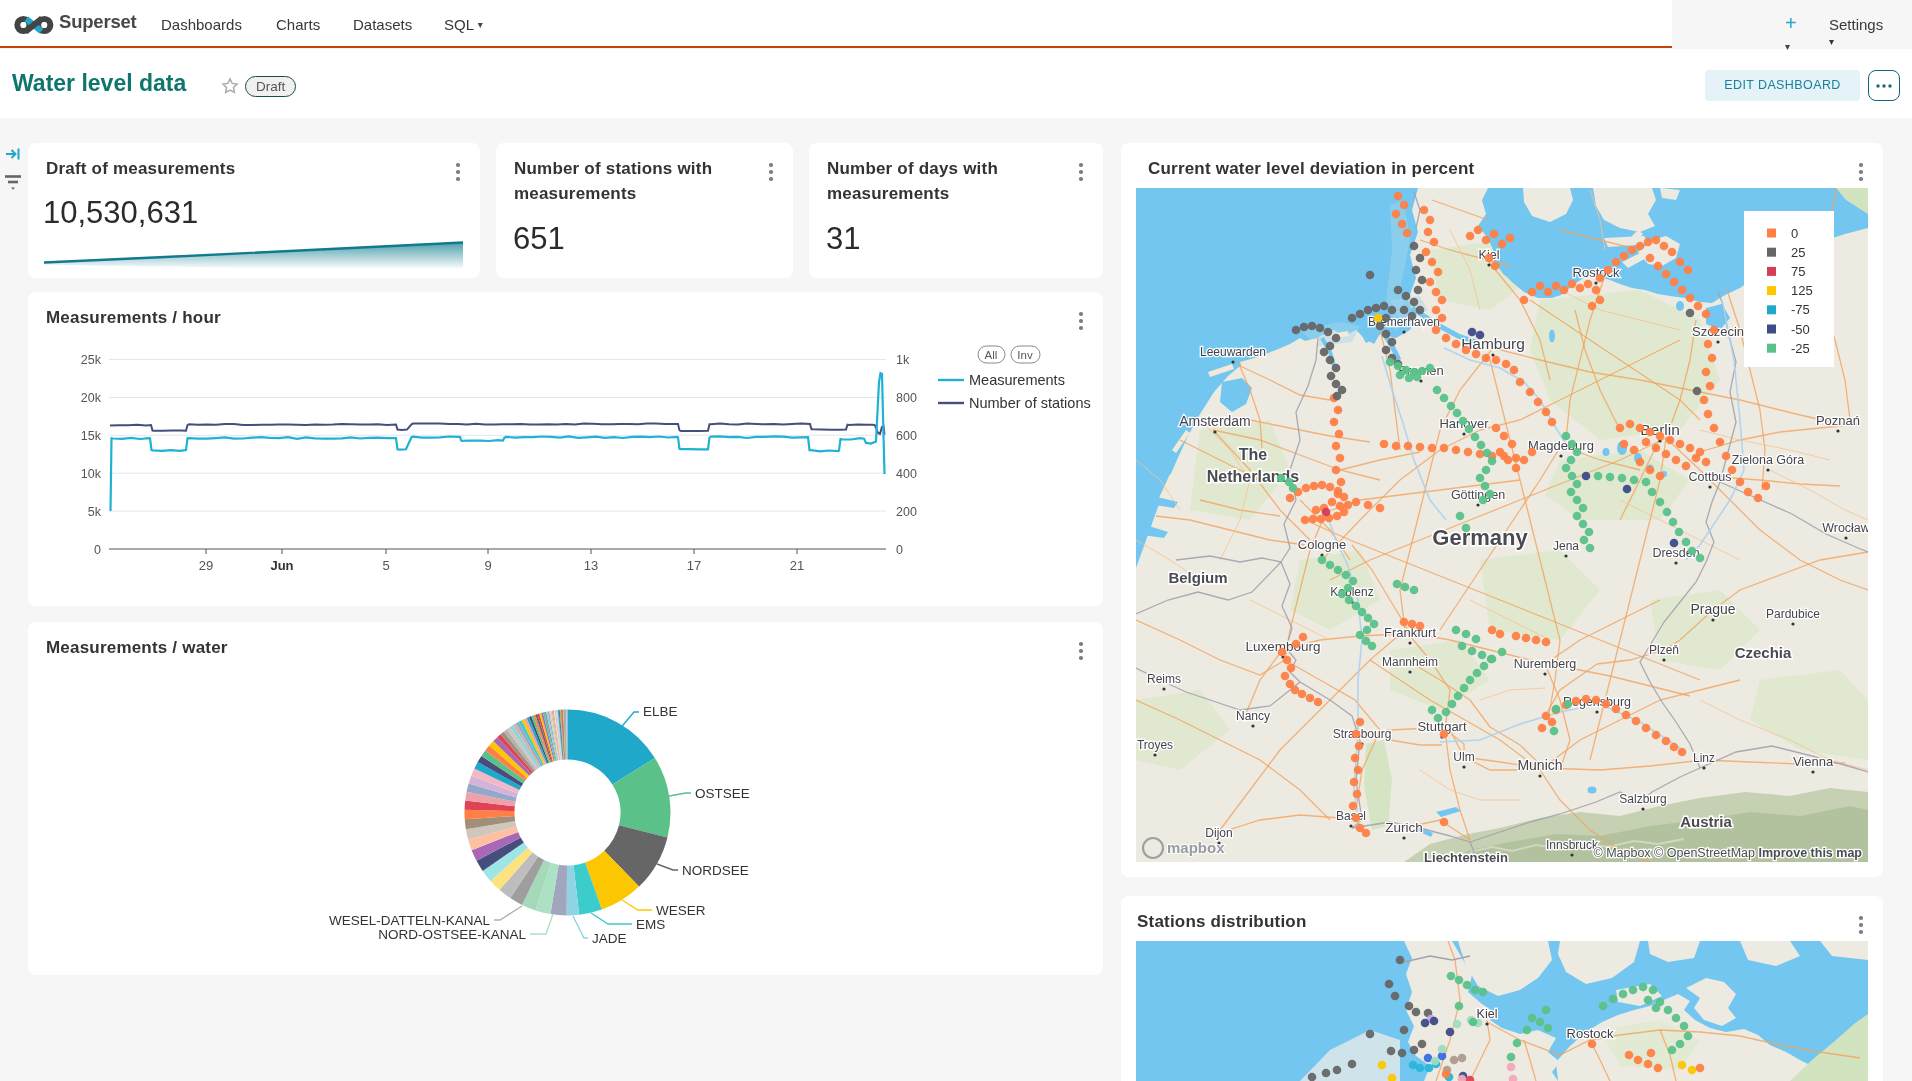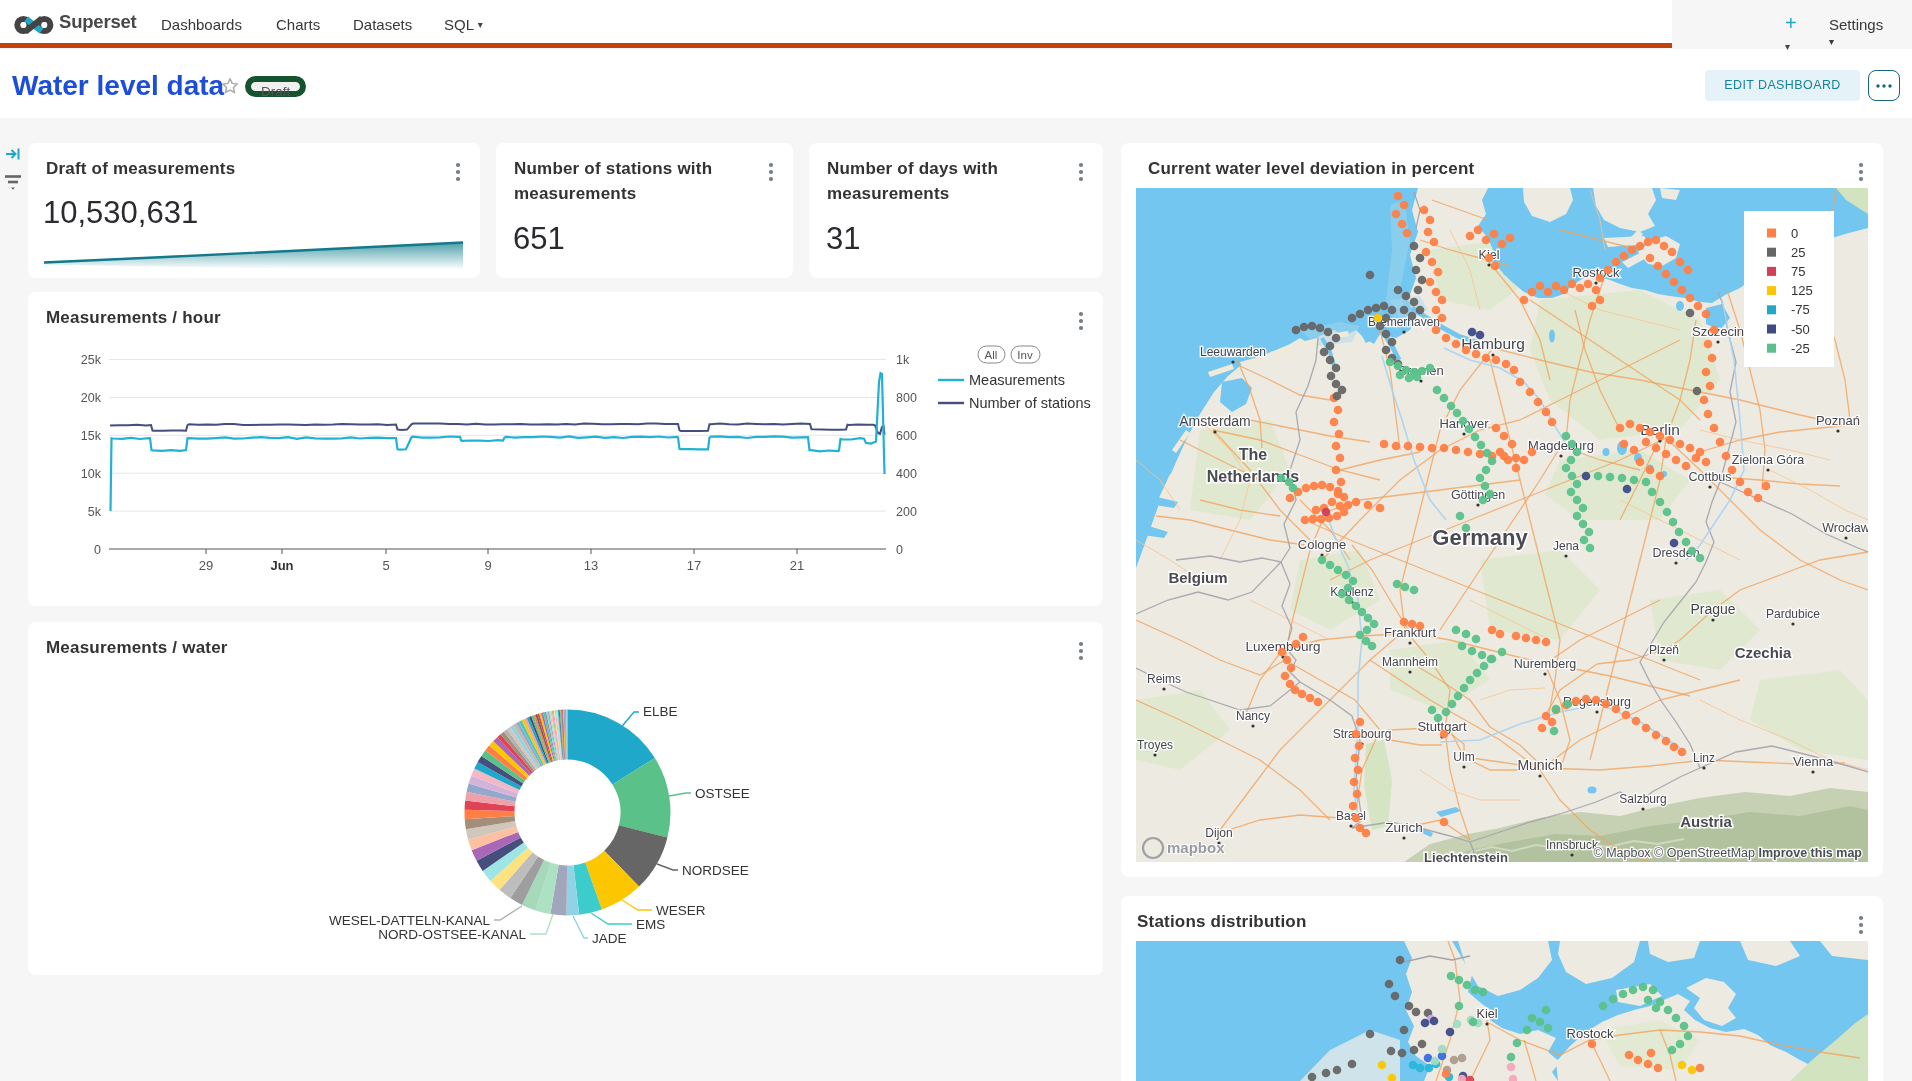--- a/index.html
+++ b/index.html
@@ -1,16 +1,16 @@
 <!DOCTYPE html>
 <html><head><meta charset="utf-8">
 <style>
 * { margin:0; padding:0; box-sizing:border-box; }
 body { width:1912px; height:1081px; font-family:"Liberation Sans", sans-serif; background:#f6f6f7; overflow:hidden; position:relative; }
-.nav { position:absolute; left:0; top:0; width:1672px; height:48px; background:#fff; border-bottom:5px solid #c2410c; z-index:5; }
+.nav { position:absolute; left:0; top:0; width:1672px; height:48px; background:#fff; border-bottom:2px solid #c2410c; z-index:5; }
 .navlink { position:absolute; top:16px; font-size:15px; color:#383838; }
 .hdr { position:absolute; left:0; top:49px; width:1912px; height:69px; background:#fff; z-index:4; }
 .card { position:absolute; background:#fff; border-radius:8px; }
 .ctitle { position:absolute; left:18px; top:13px; font-size:17px; font-weight:700; color:#333336; line-height:25px; letter-spacing:0.2px; }
 .kebab { position:absolute; right:20px; top:20px; width:4px; }
 .kebab span { display:block; width:3.6px; height:3.6px; border-radius:50%; background:#77808a; margin-bottom:3.4px; }
 .bignum { position:absolute; left:15px; top:52px; font-size:31px; color:#2b2b2f; }
 </style></head>
 <body>
 
@@ -26,25 +26,25 @@
   <div style="position:absolute;left:59px;top:11px;font-size:18.5px;font-weight:700;color:#484848;letter-spacing:-0.2px">Superset</div>
   <div class="navlink" style="left:161px">Dashboards</div>
   <div class="navlink" style="left:276px">Charts</div>
   <div class="navlink" style="left:353px">Datasets</div>
   <div class="navlink" style="left:444px">SQL <span style="font-size:10px;color:#444;position:relative;top:-2px">▾</span></div>
   <div style="position:absolute;left:1785px;top:12px;font-size:20px;color:#20A7C9;font-weight:400">+ <span style="font-size:10px;color:#444;position:relative;top:-3px">▾</span></div>
   <div class="navlink" style="left:1829px;font-size:15px">Settings <span style="font-size:10px;position:relative;top:-2px">▾</span></div>
 </div>
 
 <div class="hdr">
-  <div style="position:absolute;left:12px;top:21px;font-size:28px;font-weight:700;color:#1d4ed8">Water level data</div>
+  <div style="position:absolute;left:12px;top:21px;font-size:23px;font-weight:700;color:#0f766e">Water level data</div>
   <svg width="18" height="18" viewBox="0 0 24 24" style="position:absolute;left:221px;top:28px">
     <path d="M12 2.6l2.9 5.9 6.5.9-4.7 4.6 1.1 6.5L12 17.4l-5.8 3.1 1.1-6.5L2.6 9.4l6.5-.9z" fill="none" stroke="#aaa" stroke-width="2"></path>
   </svg>
-  <div style="position:absolute;left:245px;top:27px;height:21px;padding:0 10px;background:#f0f0f0;border:6px solid #14532d;border-radius:10.5px;font-size:13.5px;line-height:20px;color:#555">Draft</div>
+  <div style="position:absolute;left:245px;top:27px;height:21px;padding:0 10px;background:#f0f0f0;border:1px solid #14532d;border-radius:10.5px;font-size:13.5px;line-height:20px;color:#555">Draft</div>
   <div style="position:absolute;left:1705px;top:21px;width:155px;height:31px;background:#e5f2f8;border-radius:4px;text-align:center;line-height:31px;font-size:12.5px;font-weight:400;letter-spacing:0.4px;color:#18829e">EDIT DASHBOARD</div>
   <div style="position:absolute;left:1868px;top:21px;width:32px;height:31px;border:1px solid #12667e;border-radius:8px;">
     <svg width="30" height="29" viewBox="0 0 30 29">
         <circle cx="9" cy="15" r="1.7" fill="#12667e"></circle>
         <circle cx="15" cy="15" r="1.7" fill="#12667e"></circle>
         <circle cx="21" cy="15" r="1.7" fill="#12667e"></circle>
       </svg>
   </div>
 </div>
 

